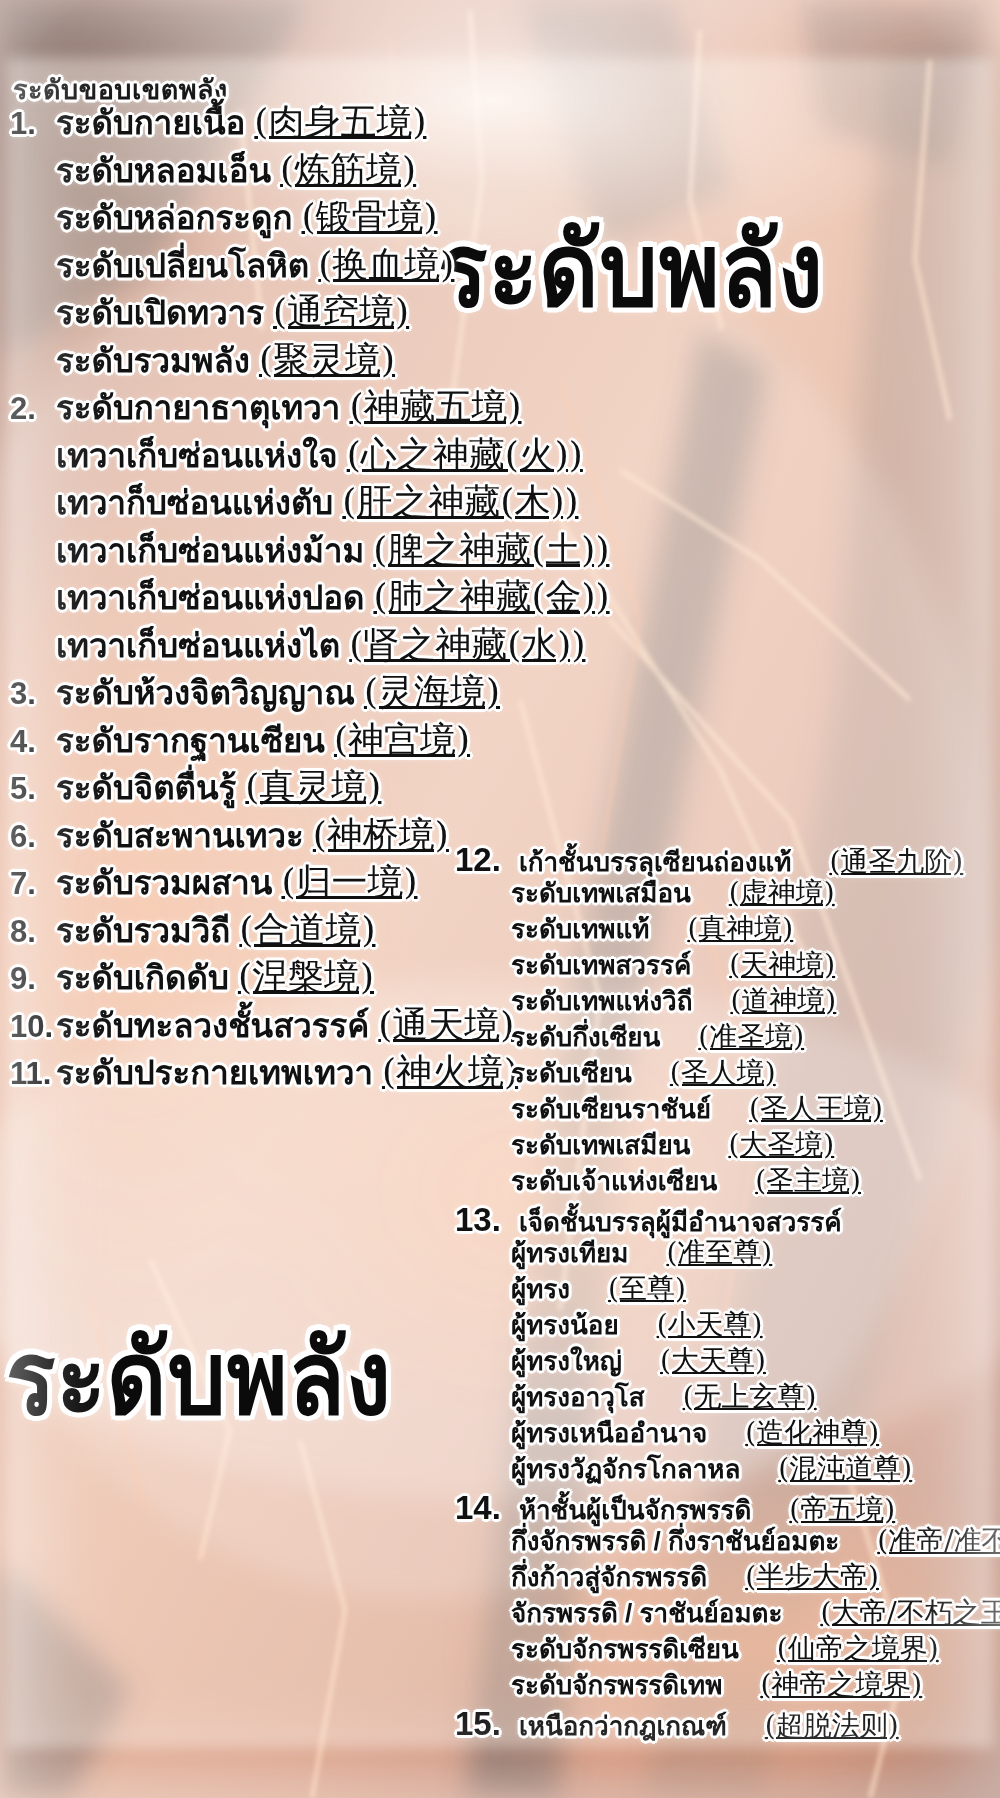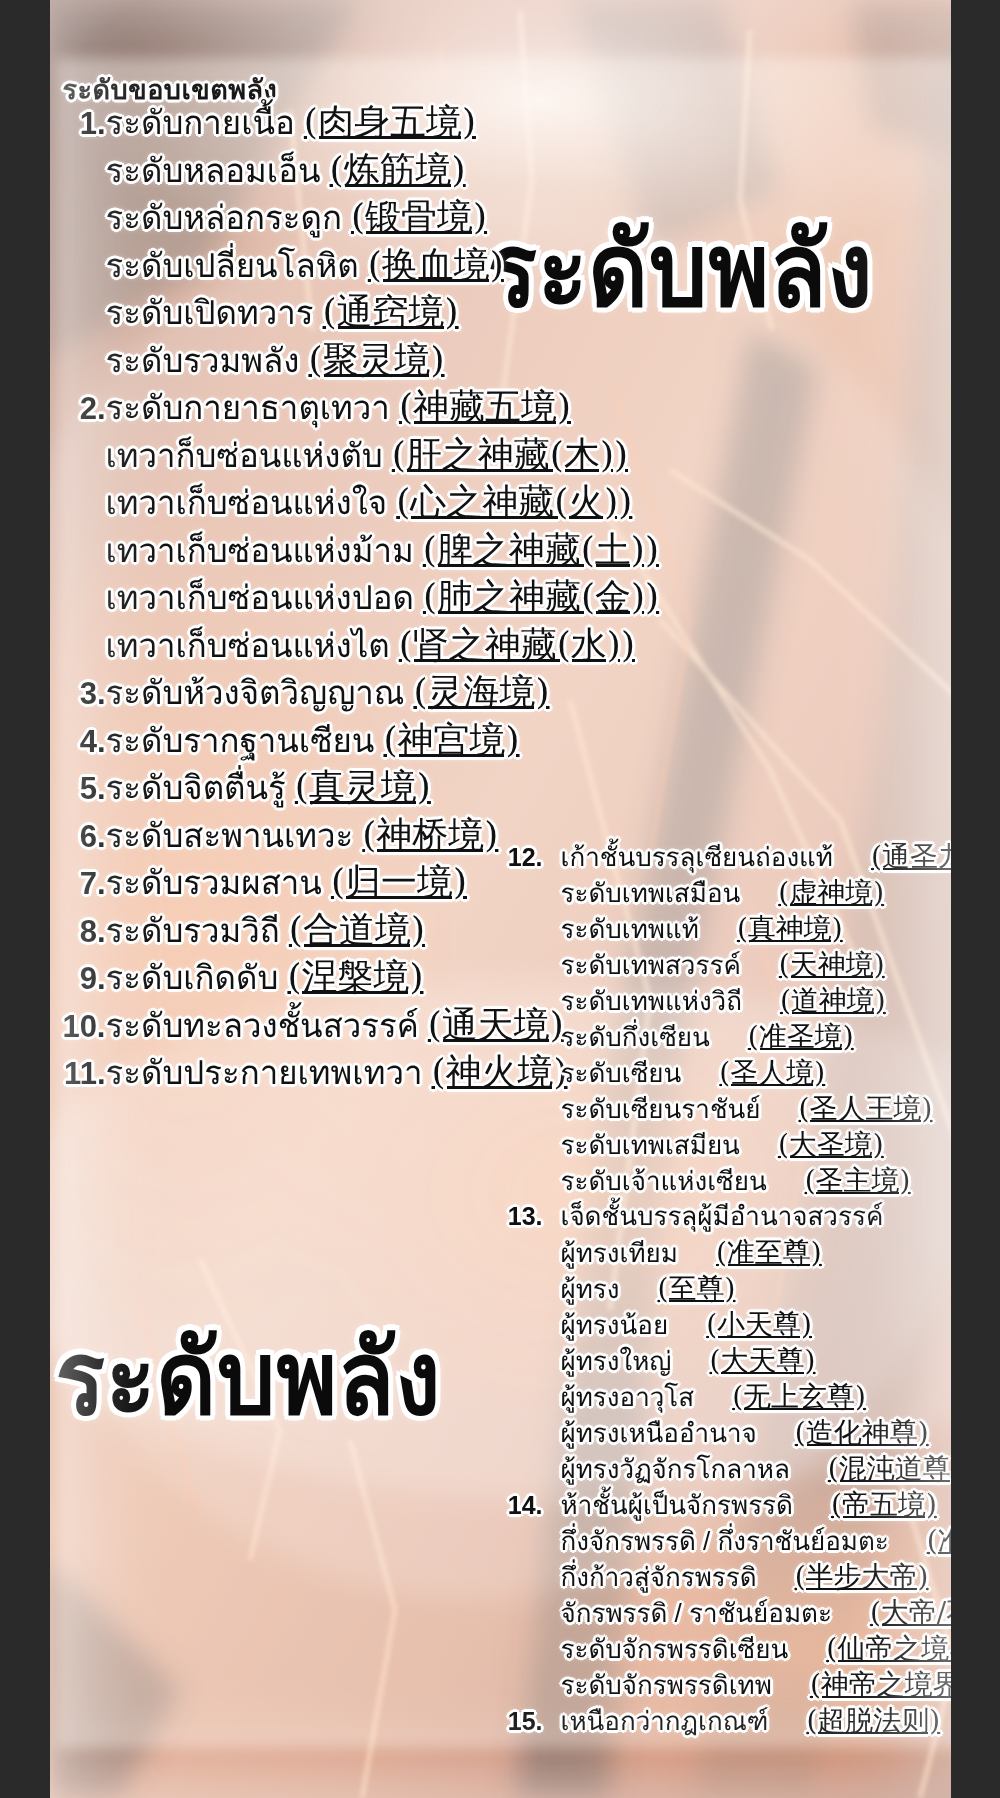--- a/index.html
+++ b/index.html
@@ -1,23 +1,22 @@
 <!DOCTYPE html>
 <html><head>
 <meta charset="utf-8">
 <style>
   html,body{margin:0;padding:0;background:#2a2a2a;}
   .page{
     position:relative;
-    width:901px;height:1798px;
+    width:1000px;height:1798px;
     margin:0 auto;
     overflow:hidden;
     background:#7dd3fc;
     font-family:"Liberation Sans","DejaVu Sans",sans-serif;
-    text-align:right;
   }
   .bg-svg{position:absolute;inset:0;display:block;}
   
   .page::after{
     content:"";position:absolute;inset:0;pointer-events:none;
     box-shadow:inset 0 0 90px 25px rgba(255,255,255,.55);
   }
 
   .outlined{
     color:#111;
@@ -36,23 +35,23 @@
   .level-list{position:absolute;}
   .left-list{left:10px;top:104px;}
   .right-list{left:455px;top:843px;}
 
   .line{display:flex;align-items:baseline;white-space:nowrap;}
   .left-list .line{height:47.5px;}
   .right-list .line{height:36px;}
 
   .num{display:inline-block;font-weight:bold;line-height:1;}
   .left-list .num{min-width:46px;font-size:31px;}
-  .right-list .num{min-width:38px;font-size:25px;}
-
-  .thai{font-weight:normal;line-height:1;}
+  .right-list .num{min-width:38px;font-size:33px;}
+
+  .thai{font-weight:bold;line-height:1;}
   .left-list .thai{font-size:33px;}
   .right-list .thai{font-size:26px;margin-left:18px;}
 
   .zh{font-family:"DejaVu Serif","Liberation Serif",serif;line-height:1;text-decoration:underline;}
   .left-list .zh{font-size:36px;}
   .right-list .zh{font-size:28px;padding-left:29px;}
   .zh:not(:empty){margin-left:9px;}
 
   .watermark{
     position:absolute;
@@ -179,27 +178,27 @@
         <span class="thai">ระดับรวมพลัง</span>
         <span class="zh">(聚灵境)</span>
       </div>
       <div class="line">
         <span class="num">2.</span>
         <span class="thai">ระดับกายาธาตุเทวา</span>
         <span class="zh">(神藏五境)</span>
       </div>
       <div class="line">
         <span class="num"></span>
+        <span class="thai">เทวาเก็บซ่อนแห่งใจ</span>
+        <span class="zh">(心之神藏(火))</span>
+      </div>
+      <div class="line">
+        <span class="num"></span>
         <span class="thai">เทวาก็บซ่อนแห่งตับ</span>
         <span class="zh">(肝之神藏(木))</span>
-      </div>
-      <div class="line">
-        <span class="num"></span>
-        <span class="thai">เทวาเก็บซ่อนแห่งใจ</span>
-        <span class="zh">(心之神藏(火))</span>
       </div>
       <div class="line">
         <span class="num"></span>
         <span class="thai">เทวาเก็บซ่อนแห่งม้าม</span>
         <span class="zh">(脾之神藏(土))</span>
       </div>
       <div class="line">
         <span class="num"></span>
         <span class="thai">เทวาเก็บซ่อนแห่งปอด</span>
         <span class="zh">(肺之神藏(金))</span>

